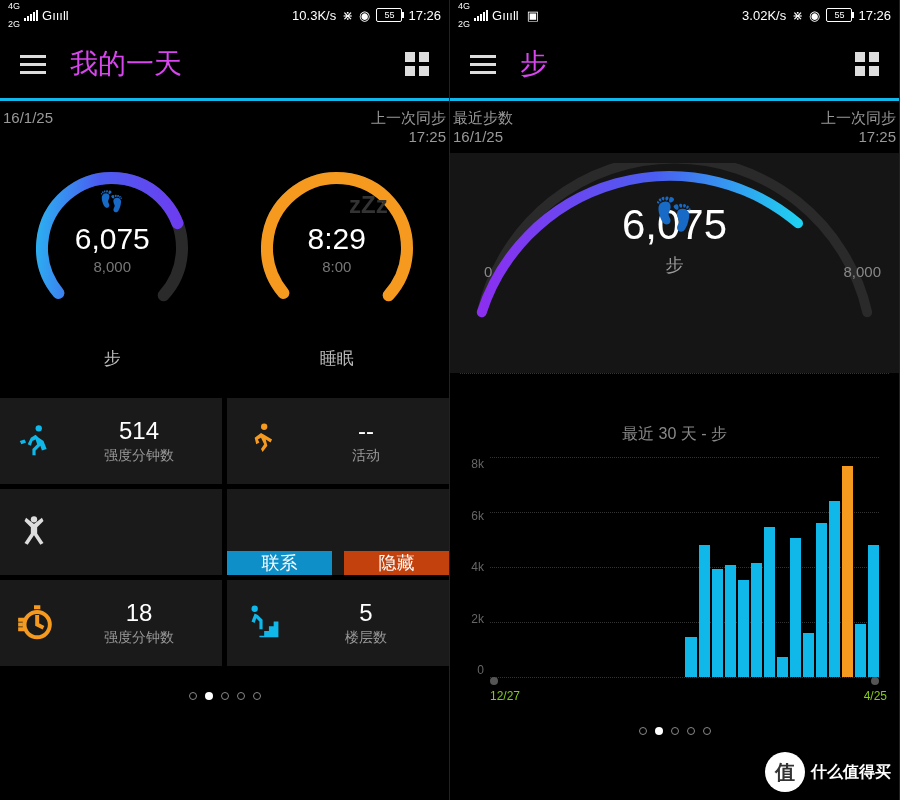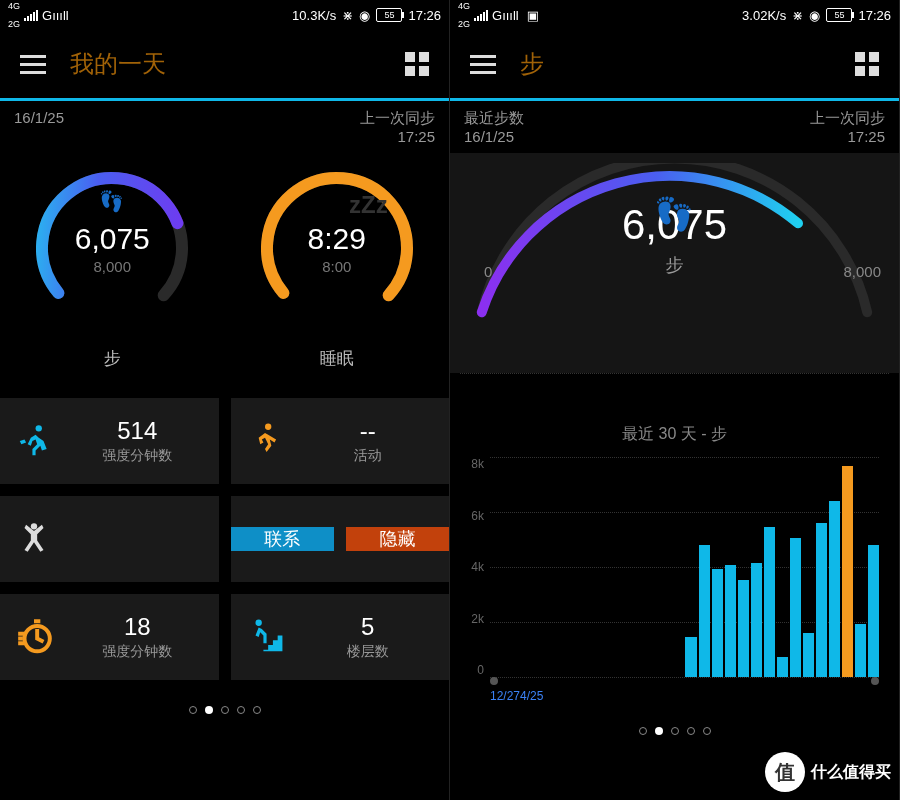--- a/index.html
+++ b/index.html
@@ -14,42 +14,42 @@
 .signal-bars span:nth-child(1) { height: 3px; }
 .signal-bars span:nth-child(2) { height: 5px; }
 .signal-bars span:nth-child(3) { height: 7px; }
 .signal-bars span:nth-child(4) { height: 9px; }
 .signal-bars span:nth-child(5) { height: 11px; }
 .battery { border: 1px solid #fff; width: 26px; height: 14px; border-radius: 2px; position: relative; display: flex; align-items: center; justify-content: center; font-size: 9px; }
 .battery::after { content: ''; position: absolute; right: -3px; top: 3px; width: 2px; height: 6px; background: #fff; }
 .app-header { height: 68px; display: flex; align-items: center; justify-content: space-between; padding: 0 20px; }
 .menu-icon { display: flex; flex-direction: column; gap: 5px; }
 .menu-icon span { width: 26px; height: 3px; background: #ddd; }
-.app-title { color: #a16207; font-size: 24px; font-weight: 300; }
+.app-title { color: #d946ef; font-size: 28px; font-weight: 300; }
 .header-left { display: flex; align-items: center; gap: 24px; }
 .grid-icon { display: grid; grid-template-columns: 1fr 1fr; gap: 4px; }
 .grid-icon span { width: 10px; height: 10px; background: #ddd; }
 .divider-cyan { height: 3px; background: #0fb8e8; }
-.info-row { display: flex; justify-content: space-between; padding: 8px 14px; color: #999; font-size: 15px; }
+.info-row { display: flex; justify-content: space-between; padding: 8px 3px; color: #999; font-size: 15px; }
 .info-right { text-align: right; }
 .rings-row { display: flex; justify-content: space-around; padding: 10px 0 8px; }
 .ring-wrap { text-align: center; }
 .ring { width: 170px; height: 170px; position: relative; }
 .ring svg { transform: rotate(-220deg); }
 .ring-center { position: absolute; inset: 0; display: flex; flex-direction: column; align-items: center; justify-content: center; }
 .ring-val { color: #fff; font-size: 30px; font-weight: 300; }
 .ring-goal { color: #777; font-size: 15px; margin-top: 2px; }
 .ring-label { color: #bbb; font-size: 17px; margin-top: 14px; }
-.cards { display: grid; grid-template-columns: 1fr 1fr; gap: 12px; margin-top: 20px; }
+.cards { display: grid; grid-template-columns: 1fr 1fr; gap: 5px; margin-top: 20px; }
 .card { background: #1a1a1a; height: 86px; display: flex; align-items: center; padding: 0 10px 0 14px; gap: 12px; }
 .card-icon { width: 40px; height: 40px; display: flex; align-items: center; justify-content: center; font-size: 30px; }
 .card-body { flex: 1; text-align: center; }
 .card-val { color: #fff; font-size: 24px; font-weight: 300; }
 .card-lbl { color: #999; font-size: 14px; margin-top: 2px; }
-.card-split { display: flex; padding: 0; }
+.card-split { display: flex; padding: 0; align-items: flex-end; }
 .card-half { flex: 1; display: flex; align-items: center; justify-content: center; color: #fff; font-size: 18px; }
 .half-blue { background: #0e8fc7; }
 .half-red { background: #c2410c; }
 .paginator { display: flex; justify-content: center; gap: 8px; padding: 26px 0 8px; }
 .dot { width: 8px; height: 8px; border-radius: 50%; background: #555; }
 .dot.hollow { background: transparent; border: 1px solid #888; width: 8px; height: 8px; }
 
 .arc-area { padding: 10px 12px 20px; position: relative; height: 220px; background: #151515; }
 .arc-svg { width: 100%; height: 180px; }
 .arc-center { position: absolute; top: 48px; left: 0; right: 0; text-align: center; }
@@ -57,21 +57,21 @@
 .arc-unit { color: #999; font-size: 18px; margin-top: 4px; }
 .arc-min { position: absolute; left: 34px; top: 110px; color: #888; font-size: 15px; }
 .arc-max { position: absolute; right: 18px; top: 110px; color: #888; font-size: 15px; }
 .chart-title { text-align: center; color: #888; font-size: 16px; margin: 50px 0 12px; }
 .chart-area { height: 260px; padding: 0 25px 0 40px; position: relative; }
 .chart-ylabels { position: absolute; left: 10px; top: 0; height: 220px; display: flex; flex-direction: column; justify-content: space-between; color: #666; font-size: 12px; text-align: right; width: 24px; }
 .chart-grid { position: absolute; left: 40px; right: 20px; top: 0; height: 220px; }
 .chart-gridline { position: absolute; left: 0; right: 0; border-top: 1px dotted #333; }
 .chart-bars { position: absolute; left: 40px; right: 20px; bottom: 40px; height: 220px; display: flex; align-items: flex-end; gap: 2px; }
 .chart-bars .bar { flex: 1; min-width: 0; }
-.chart-xlabels { position: absolute; left: 40px; right: 20px; bottom: 14px; display: flex; justify-content: flex-start; color: #3b82f6; font-size: 12px; }
+.chart-xlabels { position: absolute; left: 40px; right: 12px; bottom: 14px; display: flex; justify-content: space-between; color: #84cc16; font-size: 12px; }
 .scroll-dot { position: absolute; bottom: 32px; width: 8px; height: 8px; border-radius: 50%; background: #555; }
 .watermark { position: absolute; right: 8px; bottom: 8px; display: flex; align-items: center; gap: 6px; }
 .watermark-circle { width: 40px; height: 40px; border-radius: 50%; background: #fff; color: #333; display: flex; align-items: center; justify-content: center; font-size: 20px; font-weight: bold; }
 .watermark-txt { color: #fff; font-size: 16px; font-weight: bold; }
 .foot-icon-zzz { position: absolute; color: #333; font-size: 24px; font-weight: bold; }
 </style>
 </head>
 <body>
 
 <div class="screen">

